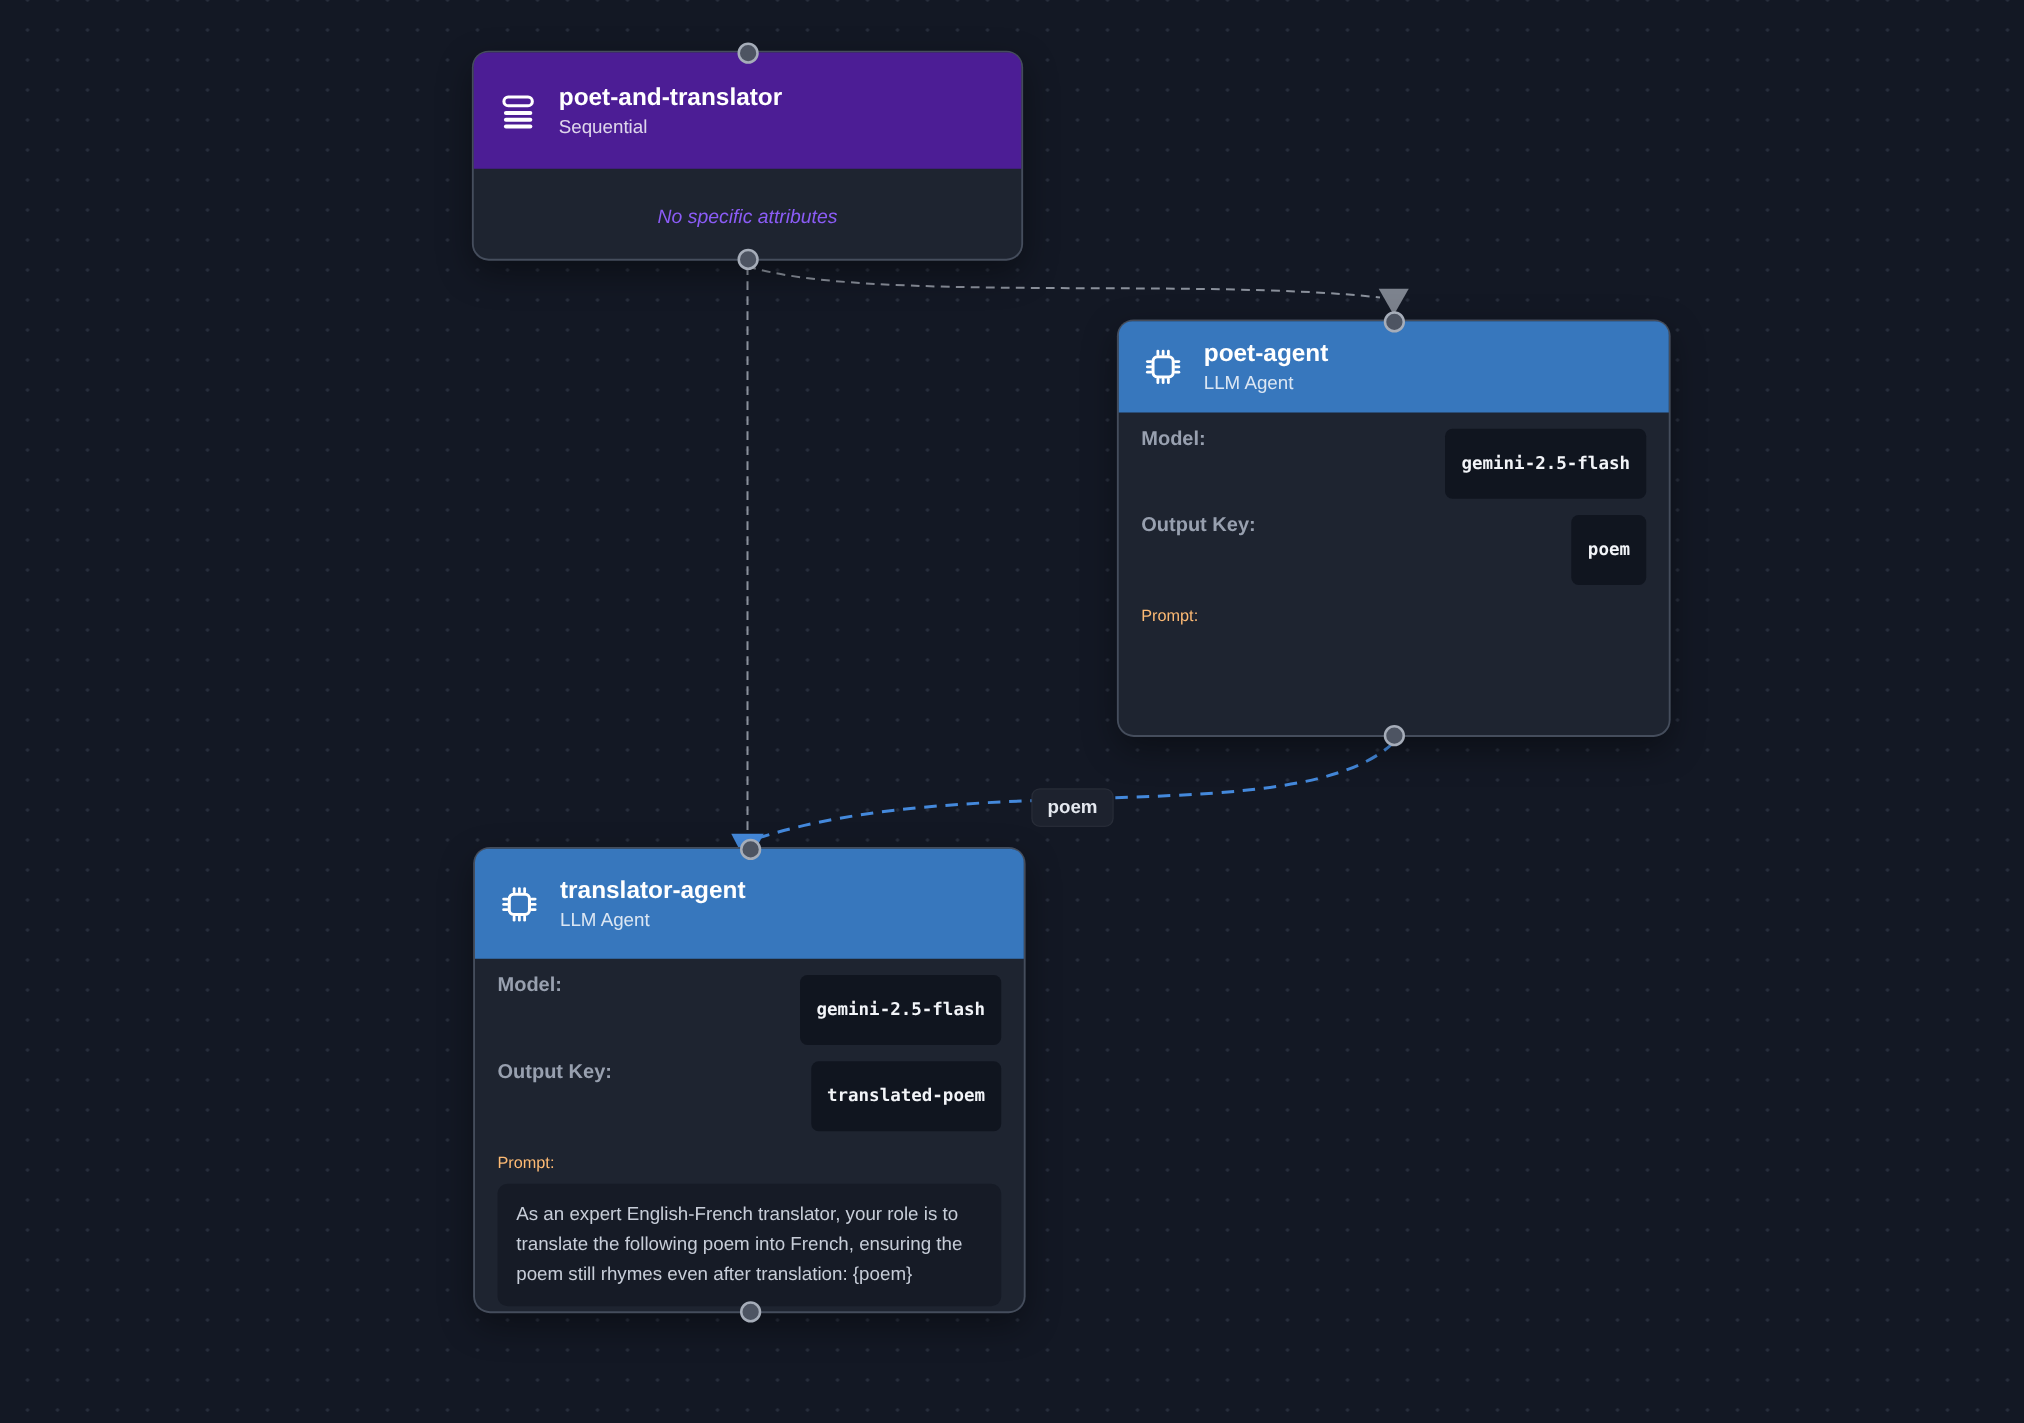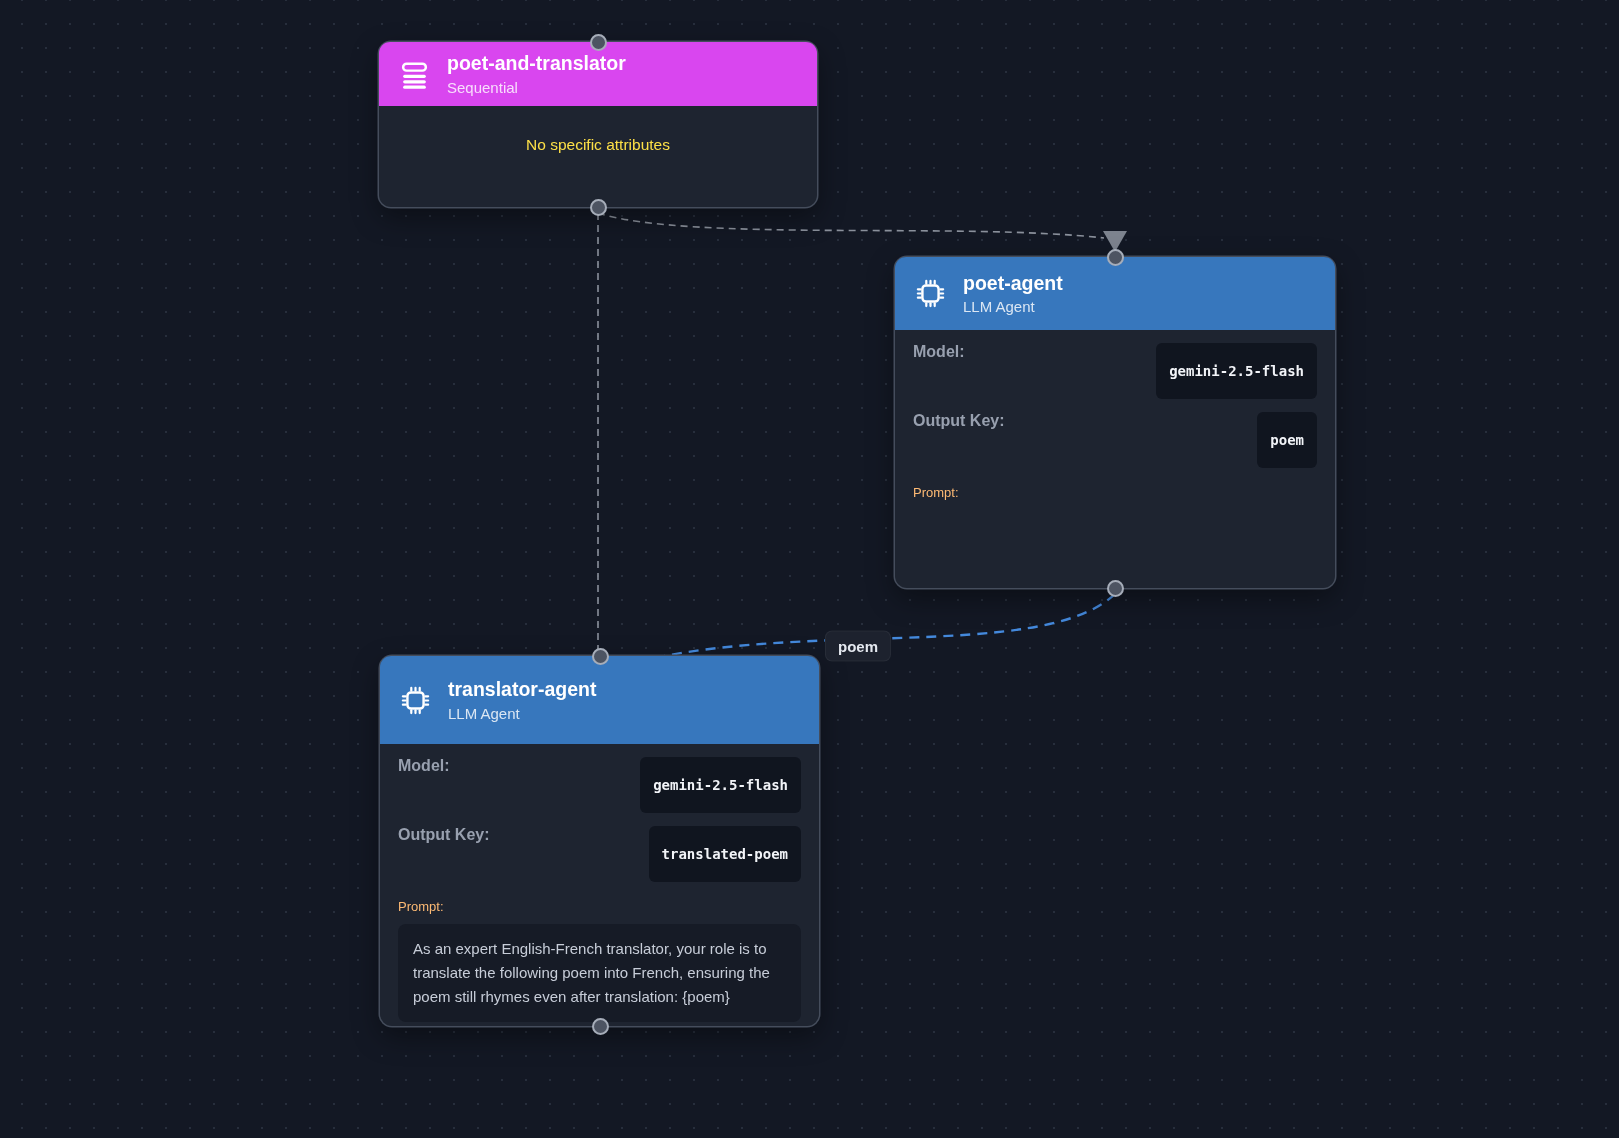--- a/index.html
+++ b/index.html
@@ -73,21 +73,21 @@
   .prompt-label{color:#fdba74;font-size:13px;margin:17px 0 10px 0;}
   .prompt-box{
     background:#161b26;
     border-radius:8px;
     padding:13px 15px;
     color:#c7cdd8;
     font-size:15px;
     line-height:24px;
   }
   .empty-note{
-    color:#fde047;font-size:15.5px;text-align:right;
+    color:#8b5cf6;font-style:italic;font-size:15.5px;text-align:right;
   }
   .center-body{display:flex;align-items:center;justify-content:center;}
 
   .handle{
     position:absolute;left:50%;
     width:13px;height:13px;
     margin-left:-8px;
     border-radius:50%;
     background:#4d5462;
     border:2px solid #a6adb9;
@@ -106,21 +106,21 @@
     <path class="edge-gray" d="M 598 213 L 598 666"></path>
     <path class="edge-blue" d="M 1115 594 C 1040 665, 780 615, 608 670"></path>
     <polygon class="arrow-gray" points="1103,231 1127,231 1115,252"></polygon>
     <polygon class="arrow-blue" points="585,667 611,667 598,692"></polygon>
   </svg>
 
   <div class="edge-label" style="left:858px;top:646px;">poem</div>
 
   <div class="node" style="left:379px;top:42px;width:438px;height:165px;">
     <div class="handle top"></div>
-    <div class="node-header" style="height: 64px; background: #d946ef;">
+    <div class="node-header" style="height: 93px; background: #4c1d95;">
       <span class="hdr-icon">
         <svg width="31" height="31" viewBox="0 0 24 24">
           <rect x="3.2" y="3.6" width="17.6" height="5.4" rx="2.7" fill="none" stroke="#ffffff" stroke-width="1.9"></rect>
           <rect x="3.2" y="12.2" width="17.6" height="2.5" rx="1.25" fill="#ffffff"></rect>
           <rect x="3.2" y="16.4" width="17.6" height="2.5" rx="1.25" fill="#ffffff"></rect>
           <rect x="3.2" y="20.6" width="17.6" height="2.5" rx="1.25" fill="#ffffff"></rect>
         </svg>
       </span>
       <div class="hdr-text">
         <div class="node-title">poet-and-translator</div>
@@ -165,21 +165,21 @@
       </div>
       <div class="field-row">
         <span class="field-label">Output Key:</span>
         <span class="field-pill">poem</span>
       </div>
       <div class="prompt-label">Prompt:</div>
     </div>
     <div class="handle bottom"></div>
   </div>
 
-  <div class="node" style="left:380px;top:656px;width:439px;height:370px;">
+  <div class="node" style="left:380px;top:679px;width:439px;height:370px;">
     <div class="handle top"></div>
     <div class="node-header" style="height: 88px; background: rgb(55, 119, 189);">
       <span class="hdr-icon">
         <svg width="31" height="31" viewBox="0 0 28 28" stroke="#ffffff" stroke-linecap="round">
           <rect x="6.7" y="6.7" width="14.6" height="14.6" rx="3.2" fill="none" stroke-width="2.2"></rect>
           <line x1="10.2" y1="2.6" x2="10.2" y2="5.1" stroke-width="2"></line>
           <line x1="14" y1="2.6" x2="14" y2="5.1" stroke-width="2"></line>
           <line x1="17.8" y1="2.6" x2="17.8" y2="5.1" stroke-width="2"></line>
           <line x1="10.2" y1="22.9" x2="10.2" y2="25.4" stroke-width="2"></line>
           <line x1="14" y1="22.9" x2="14" y2="25.4" stroke-width="2"></line>

